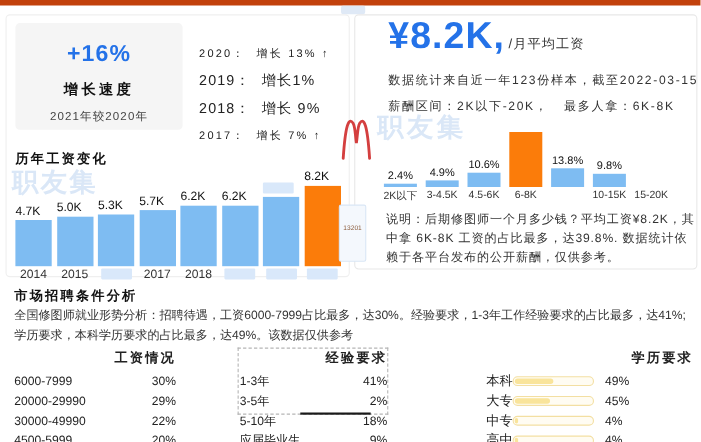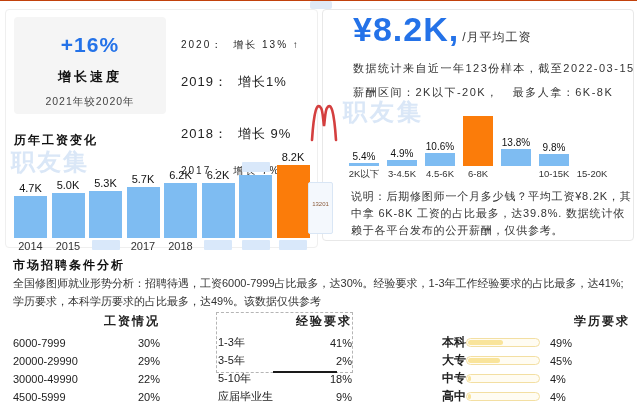--- a/index.html
+++ b/index.html
@@ -1,36 +1,36 @@
 <!DOCTYPE html>
 <html><head>
 <meta charset="utf-8">
 <style>
   * { margin:0; padding:0; box-sizing:border-box; }
   html,body { background:#fff; }
   body { font-family:"Liberation Sans","DejaVu Sans",sans-serif; color:#222; }
-  .page { position:relative; width:637px; height:402px; background:#fff; overflow:hidden; border-top:1px solid #c2410c; }
+  .page { position:relative; width:637px; height:402px; background:#fff; overflow:hidden; border-top:5px solid #c2410c; }
   .top-fragment { position:absolute; left:310px; top:0; width:22px; height:8px; background:#dfe9f6; border-radius:2px; }
 
   
   .left-card { position:absolute; left:5px; top:8px; width:313px; height:239px; background:#fff; border:1px solid #efefef; border-radius:4px; }
   .growth-box { position:absolute; left:8px; top:7px; width:152px; height:97px; background:#f5f5f5; border-radius:4px; text-align:center; }
   .growth-value { margin-top:16px; font-size:21px; font-weight:bold; color:#2472e8; letter-spacing:1px; }
   .growth-label { margin-top:11px; font-size:13px; font-weight:bold; letter-spacing:3px; color:#111; }
   .growth-compare { margin-top:9px; font-size:10.5px; letter-spacing:1px; color:#444; }
   .growth-years { position:absolute; left:175px; top:24px; display:flex; flex-direction:column; }
   .gy-row { display:flex; align-items:baseline; color:#222; white-space:nowrap; }
   .gy-row.sm { font-size:10px; letter-spacing:2px; margin:4px 0; }
-  .gy-row.lg { font-size:13px; letter-spacing:1px; margin:17px 0; }
+  .gy-row.lg { font-size:13px; letter-spacing:1px; margin:4px 0; }
   .gy-year { margin-right:10px;text-align:center; }
 
   .history-title { position:absolute; left:8px; top:122px; font-size:12px; font-weight:bold; letter-spacing:2px; color:#111; }
   .history-watermark { position:absolute; left:5px; top:136px; font-size:24px; font-weight:bold; color:#dae7f7; letter-spacing:2px; pointer-events:none; }
   .history-bars { position:absolute; left:8px; top:136px; width:300px; height:92px; display:flex; align-items:flex-end; gap:4.5px; }
-  .hcell { width:33px; display:flex; flex-direction:column; justify-content:flex-end; align-items:center; }
+  .hcell { width:33px; display:flex; flex-direction:column; justify-content:flex-end; }
   .hval { font-size:11px; color:#111; margin-bottom:2px; white-space:nowrap; }
   .ghost { background:#d9e8fa; border-radius:1px; }
   .hval-ghost { width:28px; height:10px; margin-bottom:3px; }
   .hbar { width:33px; background:#7ebcf2; }
   .hbar.hl { background:#fb7c0a; }
   .history-years { position:absolute; left:8px; top:230px; display:flex; gap:4.5px; }
   .hyear { width:33px; font-size:11px; color:#333; text-align:center; display:flex; justify-content:center; }
   .year-ghost { width:28px; height:10px; }
 
   
@@ -57,21 +57,21 @@
   .market { position:absolute; left:0; top:250px; width:637px; height:152px; }
   .market-title { position:absolute; left:13px; top:6px; font-size:12px; font-weight:bold; letter-spacing:2px; color:#111; }
   .market-desc { position:absolute; left:13px; top:24px; width:614px; font-size:11px; line-height:1.6; color:#333; }
   .col { position:absolute; top:62px;text-align:right; }
   .col-title { font-size:12px; font-weight:bold; letter-spacing:2px; color:#222; }
   .col1 { left:13px; width:147px; }
   .col2 { left:218px; width:134px; }
   .col3 { left:430px; width:200px; }
   .mrow { display:flex; justify-content:space-between; align-items:center; margin-top:7px; font-size:11px; color:#222; height:11px; }
   .col3 .mrow { justify-content:flex-start; }
-  .mlabel.bold { font-weight:bold; font-size:12px; width:36px; }
+  .mlabel.bold { font-weight:normal; font-size:12px; width:36px; }
   .etrack { position:relative; width:74px; height:9px; background:#fffcf2; border:1px solid #f3dfa2; border-radius:5px; margin-left:0; }
   .efill { position:absolute; left:1px; top:1px; height:5px; background:#f9e49b; border-radius:4px; }
   .col3 .mpct { margin-left:10px; }
   .dashed-box { position:absolute; left:216px; top:61px; width:137px; height:61px; border:1px dashed #b5b5b5; pointer-events:none; }
   .sel-line { position:absolute; left:273px; top:120px; width:64px; height:2px; background:#1a1a1a; }
 </style>
 </head>
 <body>
 
 <div class="page">
@@ -166,21 +166,21 @@
     <div class="sample-note">数据统计来自近一年123份样本，截至2022-03-15</div>
     <div class="range-note">
       <span>薪酬区间：2K以下-20K，</span><span class="gap"></span><span>最多人拿：6K-8K</span>
     </div>
     <svg class="logo" width="30" height="50" viewBox="0 0 30 50">
       <path d="M3 46 C5 16 8 8 12 14 C14 17 14 26 15 32 C16 26 16 17 18 14 C22 8 25 16 27 46" fill="none" stroke="#d43f3f" stroke-width="2.6" stroke-linecap="round"></path>
     </svg>
     <div class="dist-watermark">职友集</div>
     <div class="dist-bars" id="dist-bars">
         <div class="dcell">
-          <div class="dval">5.4%</div>
+          <div class="dval">2.4%</div>
           <div class="dbar" style="height: 3px;"></div>
         </div>
         <div class="dcell">
           <div class="dval">4.9%</div>
           <div class="dbar" style="height: 6px;"></div>
         </div>
         <div class="dcell">
           <div class="dval">10.6%</div>
           <div class="dbar" style="height: 13px;"></div>
         </div>

